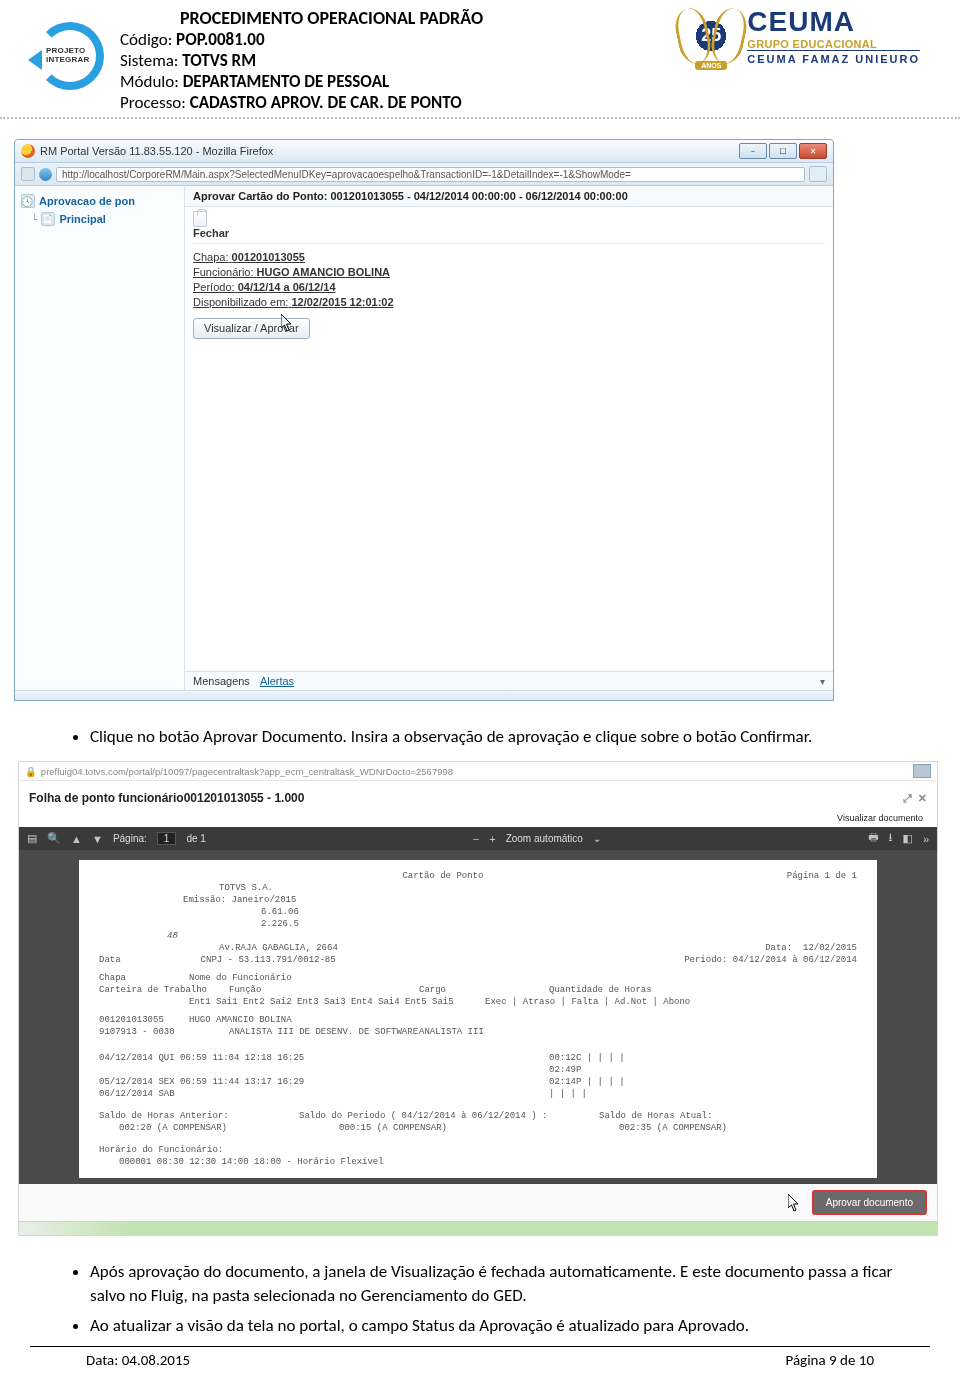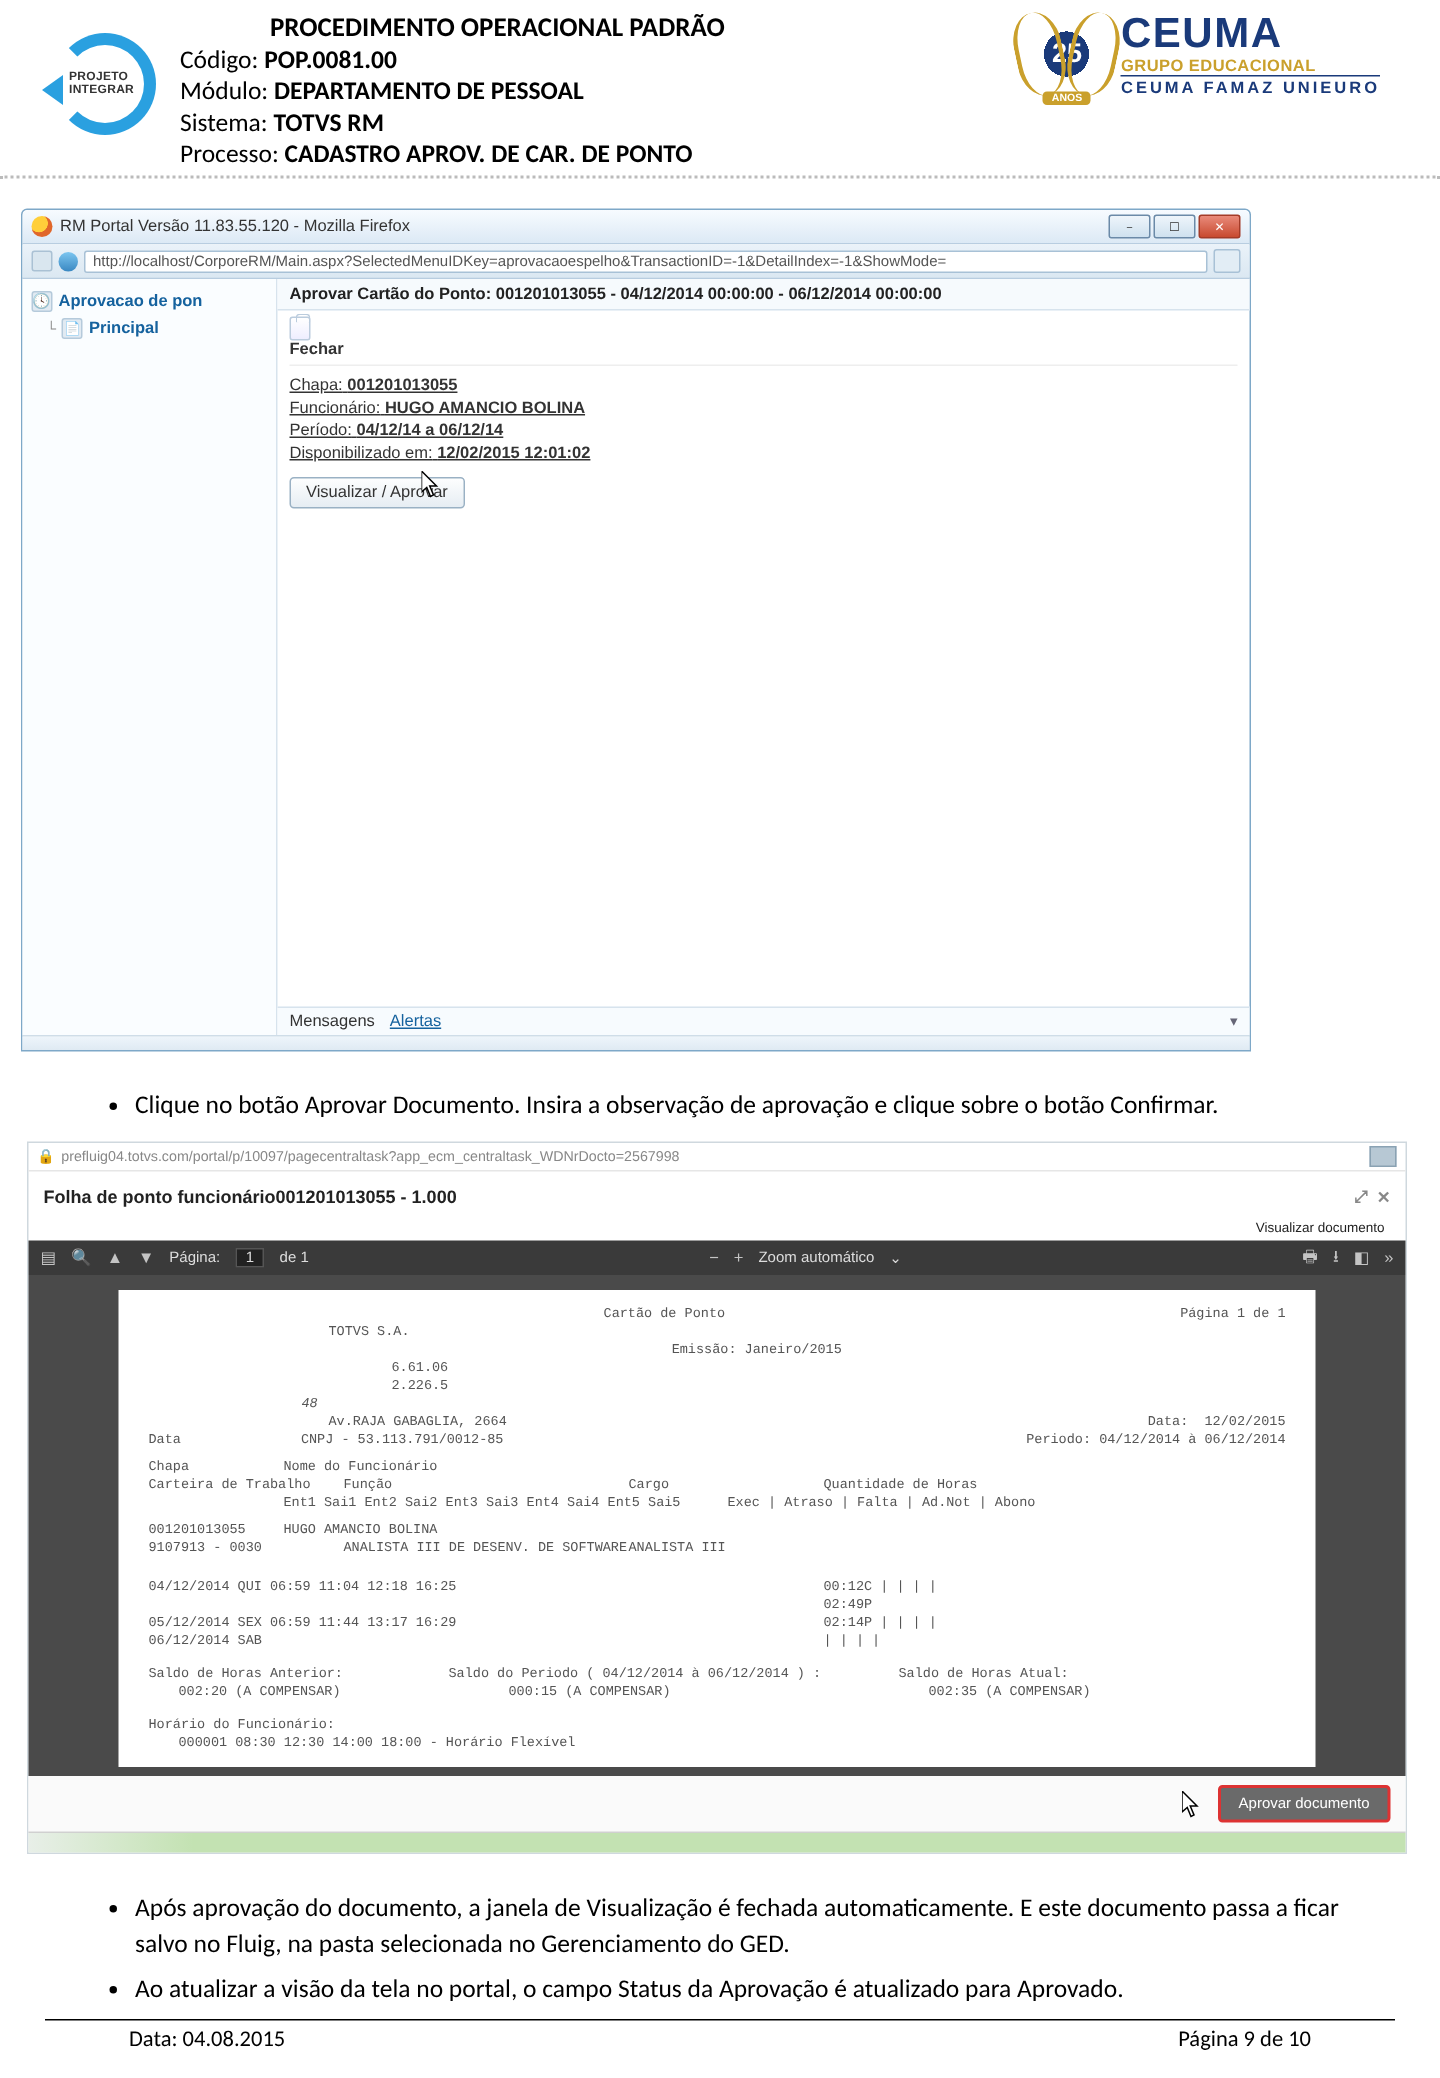--- a/index.html
+++ b/index.html
@@ -203,22 +203,22 @@
     <div class="ring"></div>
     <div class="arrow"></div>
     <div class="label">
       <span>PROJETO</span><br>
       <span>INTEGRAR</span>
     </div>
   </div>
   <div class="header-text">
     <div class="title">PROCEDIMENTO OPERACIONAL PADRÃO</div>
     <div class="line"><span>Código:</span> <b>POP.0081.00</b></div>
+    <div class="line"><span>Sistema:</span> <b>TOTVS RM</b></div>
     <div class="line"><span>Módulo:</span> <b>DEPARTAMENTO DE PESSOAL</b></div>
-    <div class="line"><span>Sistema:</span> <b>TOTVS RM</b></div>
     <div class="line"><span>Processo:</span> <b>CADASTRO APROV. DE CAR. DE PONTO</b></div>
   </div>
   <div class="logo-ceuma">
     <div class="badge25">
       <span>25</span>
       <span class="anos">ANOS</span>
     </div>
     <div class="ceuma-text">
       <div class="big">CEUMA</div>
       <div class="mid">GRUPO EDUCACIONAL</div>
@@ -327,24 +327,24 @@
     </span>
   </div>
 
   <div class="pdf-stage">
     <div class="pdf-page">
       <div class="row">
         <div class="grow" style="text-align:center;"><span>Cartão de Ponto</span></div>
         <div>Página 1 de 1</div>
       </div>
       <div style="margin-left:120px;">TOTVS S.A.</div>
-      <div style="margin-left:53px;text-align:center;">Emissão: Janeiro/2015</div>
+      <div style="margin-left:84px;">Emissão: Janeiro/2015</div>
       <div style="margin-left:162px;">6.61.06</div>
       <div style="margin-left:162px;">2.226.5</div>
-      <div style="margin-left:102px;font-style:italic;">48</div>
+      <div style="margin-left:68px;font-style:italic;">48</div>
       <div class="row">
         <div class="grow" style="margin-left:120px;">Av.RAJA GABAGLIA, 2664</div>
         <div><span>Data:</span>&nbsp;&nbsp;<span>12/02/2015</span></div>
       </div>
       <div class="row">
         <div class="grow"><span>Data</span><span style="margin-left:80px;">CNPJ - 53.113.791/0012-85</span></div>
         <div><span>Periodo:</span> <span>04/12/2014  à  06/12/2014</span></div>
       </div>
       <div style="height:6px;"></div>
       <div class="row">

